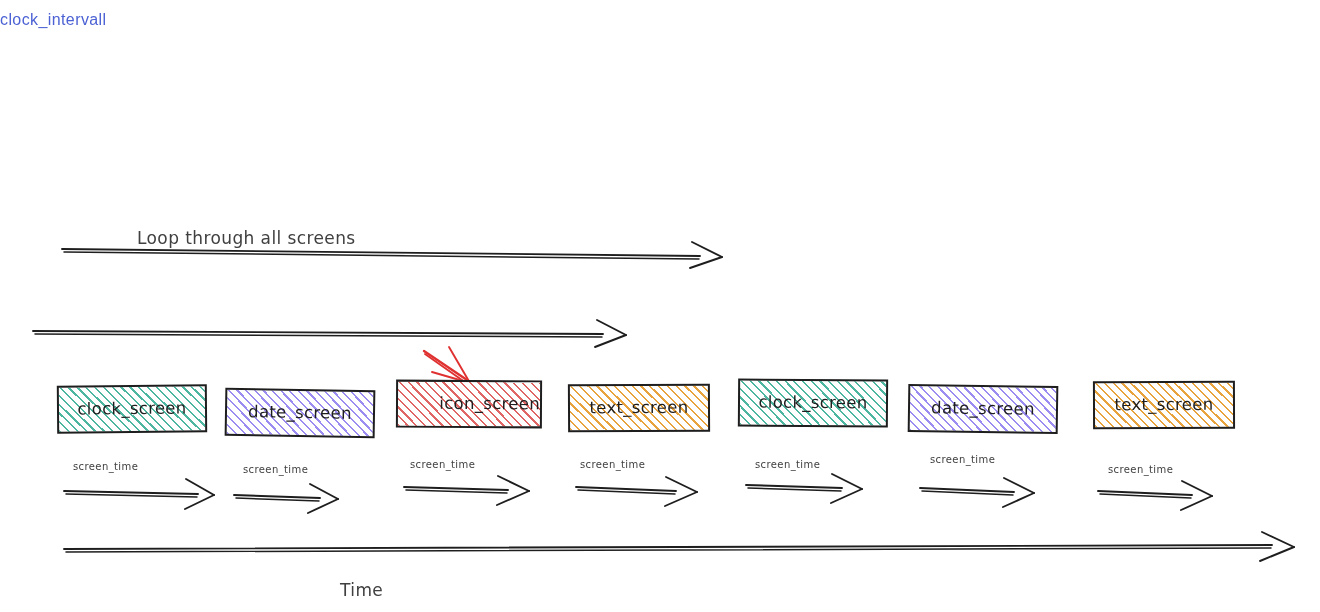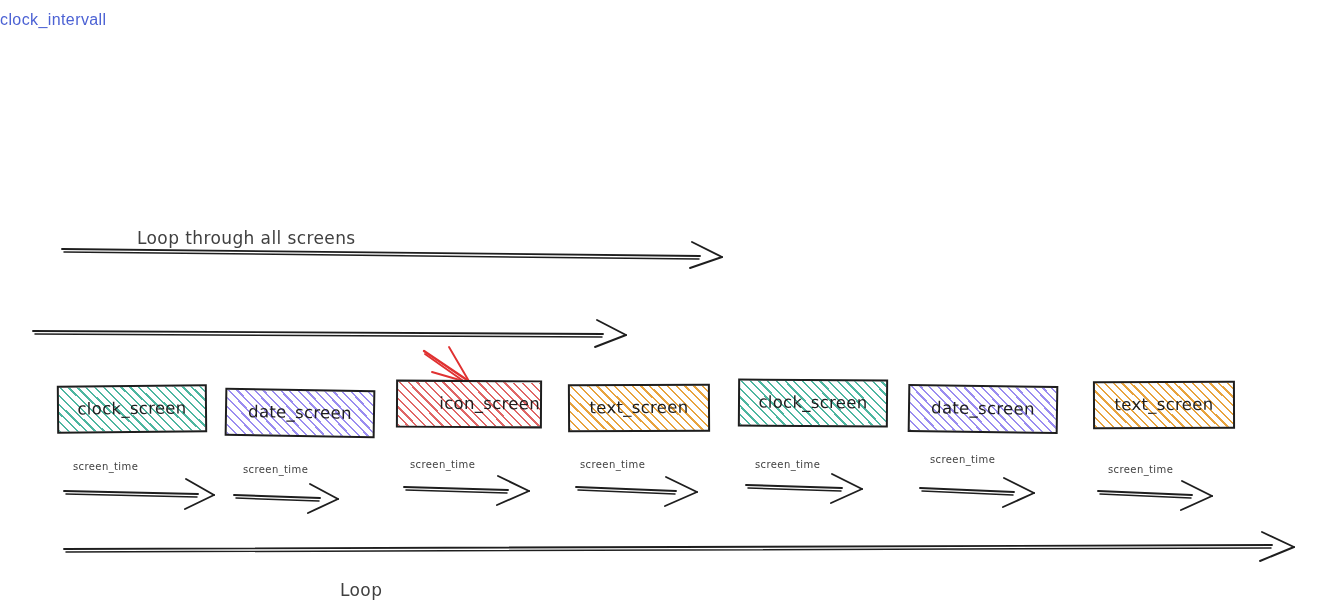--- a/index.html
+++ b/index.html
@@ -187,21 +187,21 @@
       <path class="ln" d="M64,549 L1272,545"></path>
       <path class="ln2" d="M66,552 L1271,548"></path>
       <path class="ln" d="M1262,532 L1294,547"></path>
       <path class="ln" d="M1260,561 L1294,547"></path>
     </g>
   </svg>
 
   <div class="lbl hand" style="left:137px; top:228px;">Loop through all screens</div>
 
 
-  <div class="lbl hand" style="left:340px; top:580px;">Loop</div>
+  <div class="lbl hand" style="left:340px; top:580px;">Time</div>
 
   <div class="lbl hand small" style="left:73px; top:457px;">screen_time</div>
   <div class="lbl hand small" style="left:243px; top:460px;">screen_time</div>
   <div class="lbl hand small" style="left:410px; top:455px;">screen_time</div>
   <div class="lbl hand small" style="left:580px; top:455px;">screen_time</div>
   <div class="lbl hand small" style="left:755px; top:455px;">screen_time</div>
   <div class="lbl hand small" style="left:930px; top:450px;">screen_time</div>
   <div class="lbl hand small" style="left:1108px; top:460px;">screen_time</div>
 
   <div class="screen-box teal" style="left:57px; top:385px; width:150px; height:48px; transform:rotate(-0.5deg);">

